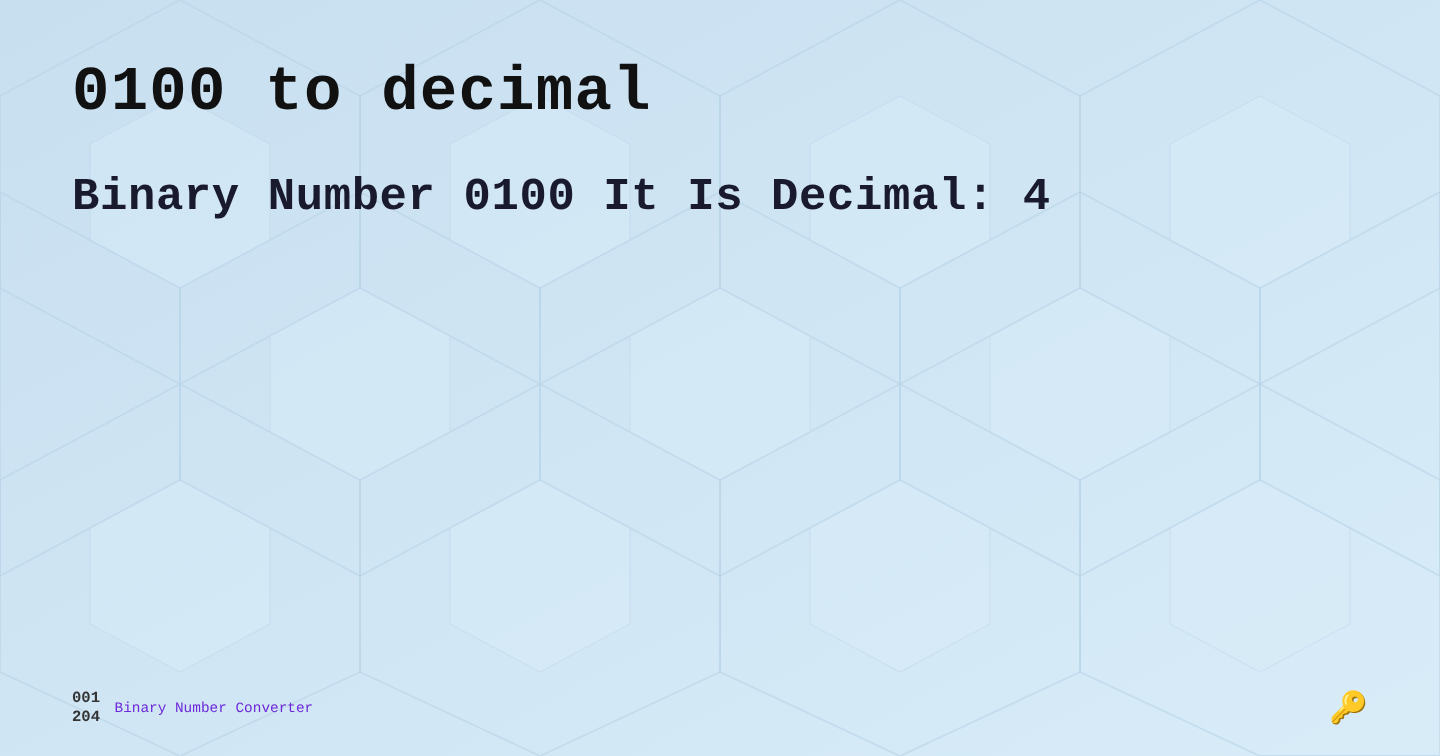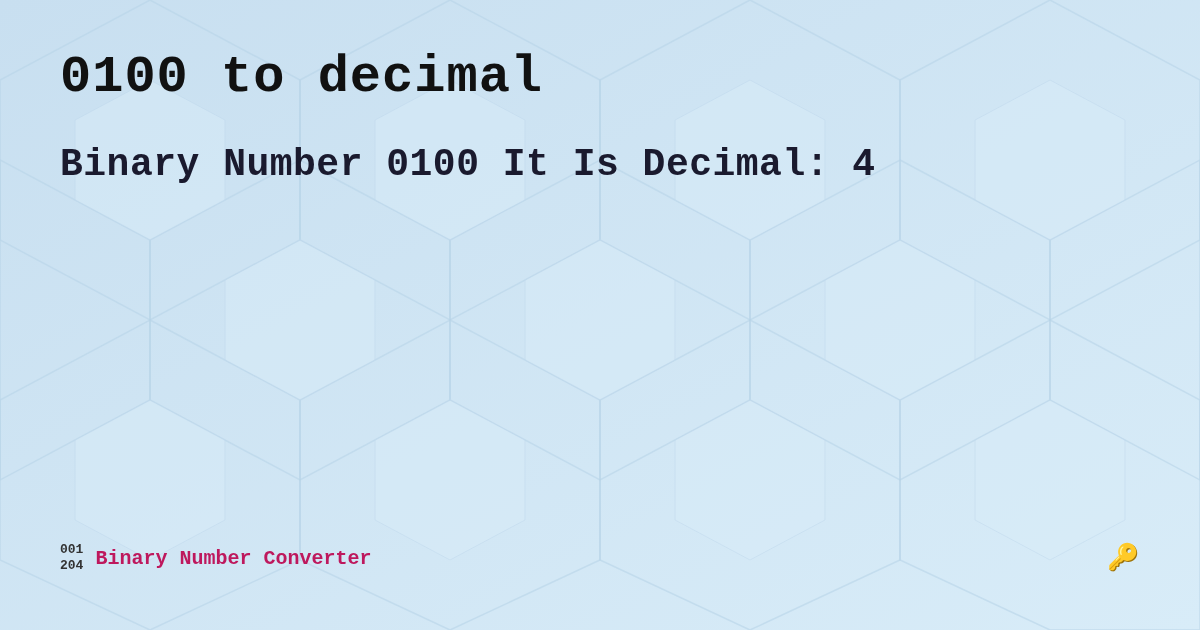--- a/index.html
+++ b/index.html
@@ -23,21 +23,21 @@
       top: 0;
       left: 0;
       width: 100%;
       height: 100%;
       z-index: 0;
     }
 
     .content {
       position: relative;
       z-index: 1;
-      padding: 48px 60px 56px 60px;
+      padding: 48px 60px 24px 60px;
       height: 100%;
       display: flex;
       flex-direction: column;
       justify-content: space-between;
     }
 
     .main-title {
       font-size: 52px;
       font-weight: bold;
       color: #111;
@@ -82,23 +82,23 @@
       display: flex;
       flex-direction: column;
       font-size: 13px;
       font-weight: bold;
       color: #333;
       line-height: 1.2;
       font-family: 'Courier New', monospace;
     }
 
     .footer-label {
-      font-size: 20px;
-      font-weight: bold;
-      color: #be185d;
+      font-size: 12px;
+      font-weight: normal;
+      color: #6d28d9;
       font-family: 'Courier New', monospace;
     }
 
     .logo-right {
       display: flex;
       align-items: center;
       gap: 6px;
       font-size: 22px;
       font-weight: bold;
       color: #1a1a2e;

